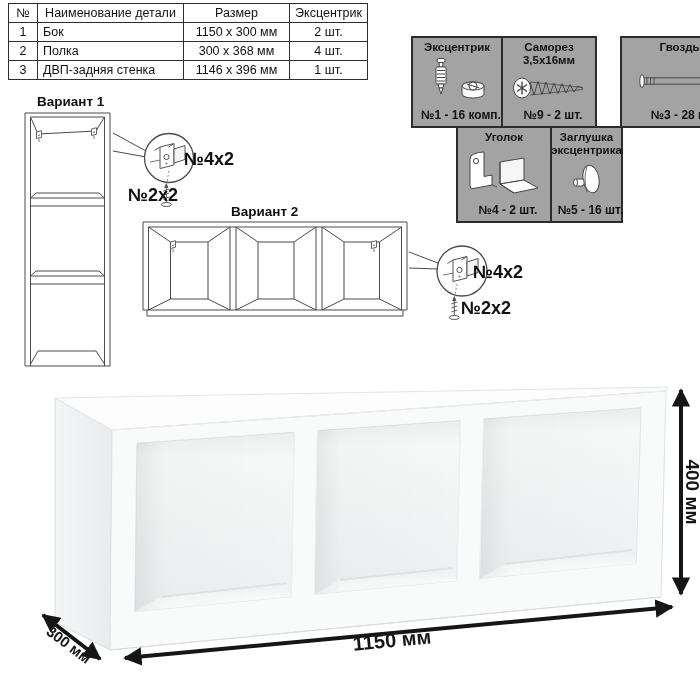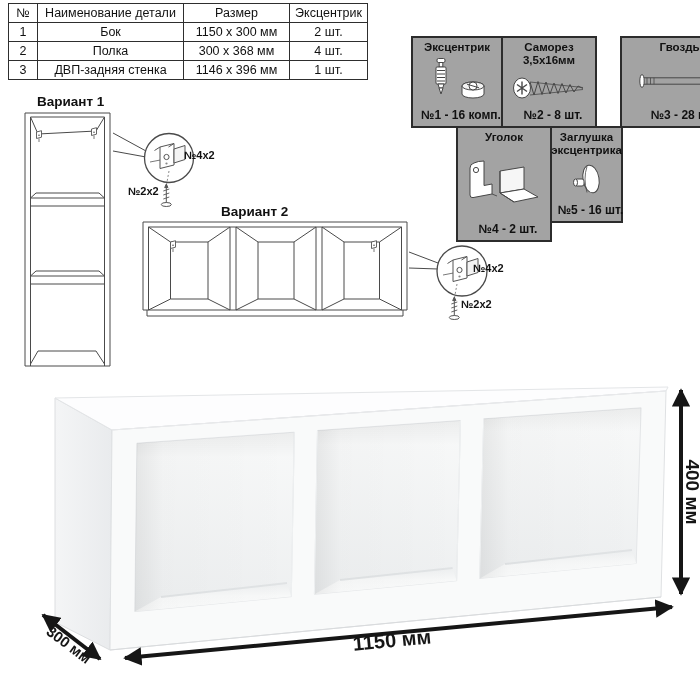--- a/index.html
+++ b/index.html
@@ -3,32 +3,32 @@
 <meta charset="utf-8">
 <style>
   html,body{margin:0;padding:0;background:#fff;}
   .page{position:relative;width:700px;height:690px;background:#fff;overflow:hidden;
         font-family:"Liberation Sans",sans-serif;color:#111;}
   
   table.parts{position:absolute;left:8px;top:3px;border-collapse:collapse;background:#fff;}
   table.parts th, table.parts td{
       border:1px solid #2e2e2e;font-size:12.5px;font-weight:400;height:18px;
       padding:0 5px;white-space:nowrap;color:#111;text-align:center;vertical-align:middle;}
-  table.parts td.name{text-align:center;}
+  table.parts td.name{text-align:left;}
   
   .hw-cell{position:absolute;background:#a3a3a3;border:2px solid #2c2c2c;box-sizing:border-box;
            display:flex;flex-direction:column;align-items:center;}
   .hw-title{font-weight:bold;font-size:11.5px;line-height:1.15;text-align:center;margin-top:3px;}
   .hw-title span{display:block;}
   .hw-icon{flex:1;display:flex;align-items:center;justify-content:center;width:100%;overflow:hidden;}
   .hw-count{font-weight:bold;font-size:12px;margin-bottom:4px;white-space:nowrap;margin-left:8px;}
   
   .lbl{position:absolute;font-weight:bold;white-space:nowrap;}
   .variant-title{font-size:13.5px;}
-  .callout-label{font-size:11px;}
+  .callout-label{font-size:18px;}
   .dim{position:absolute;font-weight:bold;color:#161616;white-space:nowrap;text-align:center;}
   .dim-h{font-size:19px;transform:rotate(90deg);}
   .dim-w{font-size:20px;transform:rotate(-5.5deg);}
   .dim-d{font-size:15px;transform:rotate(37deg);}
   svg.art{position:absolute;left:0;top:0;pointer-events:none;}
 </style>
 </head>
 <body>
 
 <div class="page">
@@ -101,41 +101,41 @@
     <div class="hw-icon">
       <svg width="84" height="34" viewBox="0 0 84 34">
         <g stroke="#474747" fill="#fff" stroke-width="1">
           <ellipse cx="15" cy="17" rx="8.5" ry="10"></ellipse>
           <path d="M15,10.5 v13 M10,13.5 l10,7 M20,13.5 l-10,7" fill="none" stroke-width="1.4"></path>
           <path d="M23,11 L27,24 L31,10.5 L35,23.5 L39,11 L43,23 L47,12 L51,22.5 L55,12.5 L59,22 L63,13.5 L67,21 L71,15 L76,17.5" fill="none"></path>
           <path d="M23,11 L76,16.5 M23,24 L76,18.5" fill="none" stroke-width="0.8"></path>
         </g>
       </svg>
     </div>
-    <div class="hw-count">№2 - 8 шт.</div>
+    <div class="hw-count">№9 - 2 шт.</div>
   </div>
 
   <div class="hw-cell" style="left:620px;top:36px;width:119px;height:92px;align-items:center;">
     <div class="hw-title">
       <span>Гвоздь</span>
         <span></span>
     </div>
     <div class="hw-icon">
       <svg width="88" height="24" viewBox="0 0 88 24">
         <g stroke="#474747" fill="#fff" stroke-width="1">
           <ellipse cx="6" cy="12" rx="2.2" ry="6.5"></ellipse>
           <path d="M8,8.8 H76 M8,15.2 H78 M76,8.8 L85,12 L78,15.2" fill="none"></path>
           <path d="M11,8.8 v6.4 M14.5,8.8 v6.4 M18,8.8 v6.4" fill="none" stroke-width="0.8"></path>
         </g>
       </svg>
     </div>
     <div class="hw-count">№3 - 28 шт.</div>
   </div>
 
-  <div class="hw-cell" style="left:456px;top:126px;width:96px;height:116px;">
+  <div class="hw-cell" style="left:456px;top:126px;width:96px;height:97px;">
     <div class="hw-title">
       <span>Уголок</span>
         <span></span>
     </div>
     <div class="hw-icon">
       <svg width="84" height="52" viewBox="0 0 84 52">
         <g stroke="#474747" stroke-width="1" stroke-linejoin="round">
           <path d="M12,6 q-4,1 -4,5 L8,38 q0,3 3,2.6 L30,37 L30,27 L22,28.5 L22,4 q-6,0 -10,2 Z" fill="#fff"></path>
           <circle cx="14" cy="13" r="2.6" fill="#fff"></circle>
           <path d="M38,14 L62,10 L62,32 L38,36 Z" fill="#f6f6f6"></path>
@@ -297,21 +297,21 @@
     </g>
 
     <g stroke="#161616" stroke-width="4" fill="none">
       <line x1="681" y1="390" x2="681" y2="594" marker-start="url(#ah)" marker-end="url(#ah)"></line>
       <line x1="125" y1="658" x2="672" y2="607" marker-start="url(#ah)" marker-end="url(#ah)"></line>
       <line x1="43" y1="615" x2="100" y2="659" marker-start="url(#ah)" marker-end="url(#ah)"></line>
     </g>
   </svg>
 
   <div class="lbl variant-title" style="left:37px;top:94px;">Вариант 1</div>
-  <div class="lbl variant-title" style="left:221px;top:204px;">Вариант 2</div>
+  <div class="lbl variant-title" style="left:231px;top:204px;">Вариант 2</div>
 
   <div class="lbl callout-label" style="left:184px;top:149px;">№4х2</div>
   <div class="lbl callout-label" style="left:128px;top:185px;">№2х2</div>
 
   <div class="lbl callout-label" style="left:473px;top:262px;">№4х2</div>
   <div class="lbl callout-label" style="left:461px;top:298px;">№2х2</div>
 
   <div class="dim dim-h" style="left:632px;top:481px;width:120px;">400 мм</div>
   <div class="dim dim-w" style="left:322px;top:629px;width:140px;">1150 мм</div>
   <div class="dim dim-d" style="left:24px;top:636px;width:90px;">300 мм</div>

